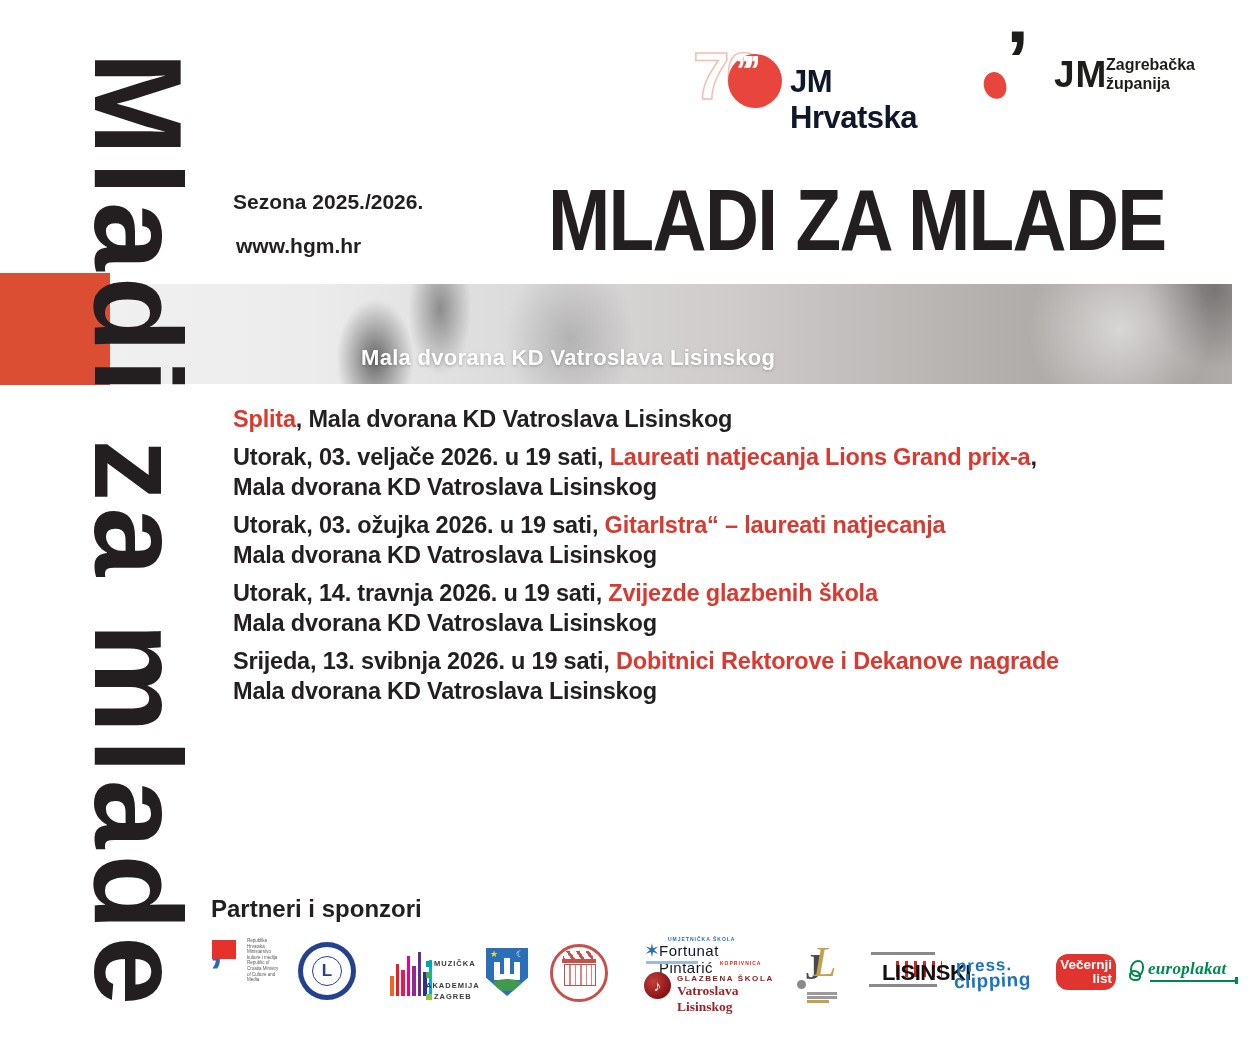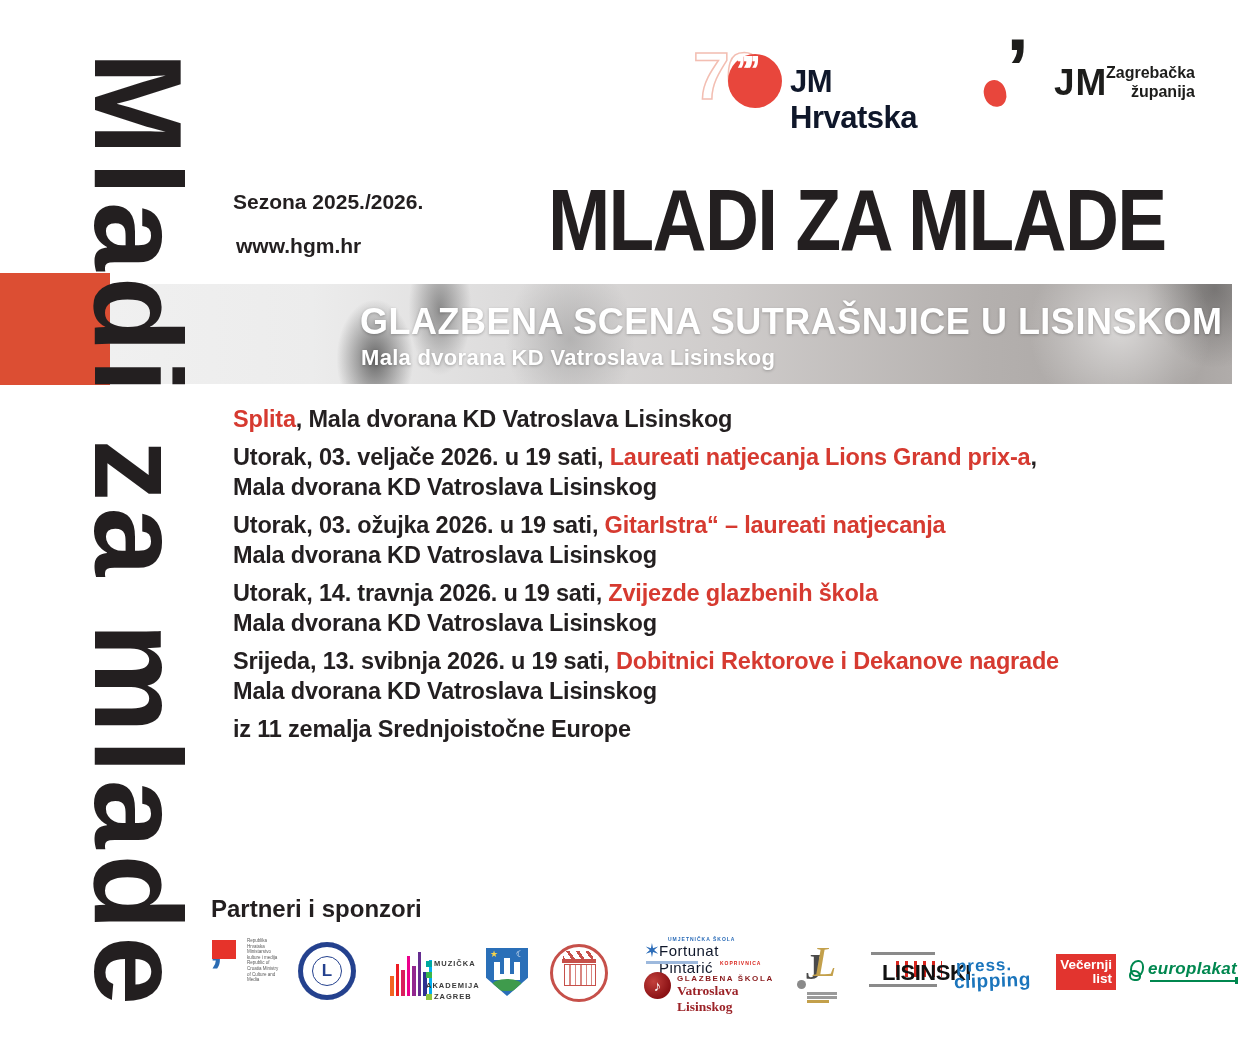--- a/index.html
+++ b/index.html
@@ -42,21 +42,21 @@
   .jm-circle{
     position:absolute;left:35px;top:10px;width:54px;height:54px;border-radius:50%;
     background:var(--logo-red,#e8463c);
   }
   .jm-circle::after{
     content:"””";position:absolute;left:7px;top:-6px;
     font-size:40px;font-weight:bold;color:#fff;letter-spacing:-14px;
   }
   .jm-hr-text{position:absolute;left:97px;top:20px;font-size:31px;font-weight:bold;color:#0f172a;letter-spacing:-0.5px;}
 
-  .jm-zz{position:absolute;left:984px;top:50px;width:210px;height:68px;text-align:right;}
+  .jm-zz{position:absolute;left:984px;top:42px;width:210px;height:68px;}
   .jm-zz .dot{
     position:absolute;left:0;top:30px;width:22px;height:27px;border-radius:50% 50% 46% 54%;
     background:var(--logo-red,#e8463c);transform:rotate(-14deg);
   }
   .jm-zz .comma{position:absolute;left:22px;top:-30px;font-size:84px;font-weight:bold;color:#1d1d1b;}
   .jm-zz .comma::after{content:"’";}
   .jm-zz .jm{position:absolute;left:70px;top:12px;font-size:37px;font-weight:bold;color:#1d1d1b;letter-spacing:1px;}
   .jm-zz .region{position:absolute;left:122px;top:13px;font-size:16px;font-weight:bold;color:#1d1d1b;line-height:19px;}
 
   
@@ -190,30 +190,30 @@
   }
   .p-lisinski .bbar{position:absolute;left:0;top:32px;width:68px;height:3px;background:#8a8a8a;}
 
   
   .p-press{left:954px;top:24px;width:86px;height:40px;color:#1b75bc;}
   .p-press .l1{position:absolute;left:2px;top:0;font-size:17px;font-weight:bold;letter-spacing:1px;transform:rotate(-2deg);}
   .p-press .l1::after{content:".";}
   .p-press .l2{position:absolute;left:0;top:14px;font-size:19px;font-weight:bold;letter-spacing:0.5px;transform:rotate(-2deg);}
 
   
-  .p-vecernji{left:1056px;top:22px;width:60px;height:36px;background:#e2342f;border-radius:0;
+  .p-vecernji{left:1056px;top:22px;width:60px;height:36px;background:#e2342f;border-radius:12px;
     display:flex;flex-direction:column;align-items:flex-end;justify-content:center;padding-right:4px;box-sizing:border-box;}
   .p-vecernji .l1{font-size:13.5px;font-weight:bold;color:#fff;line-height:14px;}
   .p-vecernji .l2{font-size:13.5px;font-weight:bold;color:#fff;line-height:14px;}
 
   
   .p-euro{left:1130px;top:26px;width:110px;height:30px;color:#00874f;}
   .p-euro .fig{position:absolute;left:0;top:2px;width:10px;height:13px;border:2px solid #00874f;border-radius:60% 40% 55% 45%;}
   .p-euro .fig::after{content:"";position:absolute;left:-3px;top:8px;width:8px;height:7px;border:2px solid #00874f;border-radius:50% 60% 40% 50%;}
-  .p-euro .word{position:absolute;left:18px;top:1px;font-size:17px;font-weight:bold;font-style:italic;letter-spacing:0.3px;}
+  .p-euro .word{position:absolute;left:18px;top:1px;font-size:17px;font-weight:bold;font-style:italic;letter-spacing:0.3px;font-family:Liberation Serif, serif;}
   .p-euro .line{position:absolute;left:20px;top:22px;width:88px;height:1.5px;background:#00874f;}
   .p-euro .line::after{content:"";position:absolute;right:0;top:-3px;width:3px;height:7px;background:#00874f;}
 </style>
 </head>
 <body>
 
 <div class="poster">
 
   <div class="photo-band"></div>
   <div class="red-square"></div>
@@ -228,21 +228,20 @@
     <span class="dot"></span>
     <span class="comma"></span>
     <span class="jm">JM</span>
     <span class="region"><span>Zagrebačka</span><br><span>županija</span></span>
   </div>
 
   <div class="season">Sezona 2025./2026.</div>
   <div class="website">www.hgm.hr</div>
   <div class="main-title">MLADI ZA MLADE</div>
 
-  <div class="banner-title">GLAZBENA SCENA SUTRAŠNJICE U LISINSKOM</div>
   <div class="banner-subtitle">Mala dvorana KD Vatroslava Lisinskog</div>
 
   <div class="events" id="events">
       <div class="event">
         <div class="event-line"><span class="red">Splita</span><span>, Mala dvorana KD Vatroslava Lisinskog</span></div>
       </div>
       <div class="event">
         <div class="event-line"><span>Utorak, 03. veljače 2026. u 19 sati, </span><span class="red">Laureati natjecanja Lions Grand prix-a</span><span>,</span></div>
         <div class="event-line"><span>Mala dvorana KD Vatroslava Lisinskog</span></div>
       </div>
@@ -252,21 +251,20 @@
       </div>
       <div class="event">
         <div class="event-line"><span>Utorak, 14. travnja 2026. u 19 sati, </span><span class="red">Zvijezde glazbenih škola</span></div>
         <div class="event-line"><span>Mala dvorana KD Vatroslava Lisinskog</span></div>
       </div>
       <div class="event">
         <div class="event-line"><span>Srijeda, 13. svibnja 2026. u 19 sati, </span><span class="red">Dobitnici Rektorove i Dekanove nagrade</span></div>
         <div class="event-line"><span>Mala dvorana KD Vatroslava Lisinskog</span></div>
       </div>
       <div class="event">
-        <div class="event-line"><span>iz 11 zemalja Srednjoistočne Europe</span></div>
       </div>
     </div>
 
   <div class="partners-heading">Partneri i sponzori</div>
   <div class="partners-row">
 
     <div class="plogo p-ministry">
       <span class="mcomma"></span>
       <span class="rect"></span>
       <span class="mtext">Republika Hrvatska Ministarstvo kulture i medija Republic of Croatia Ministry of Culture and Media</span>

